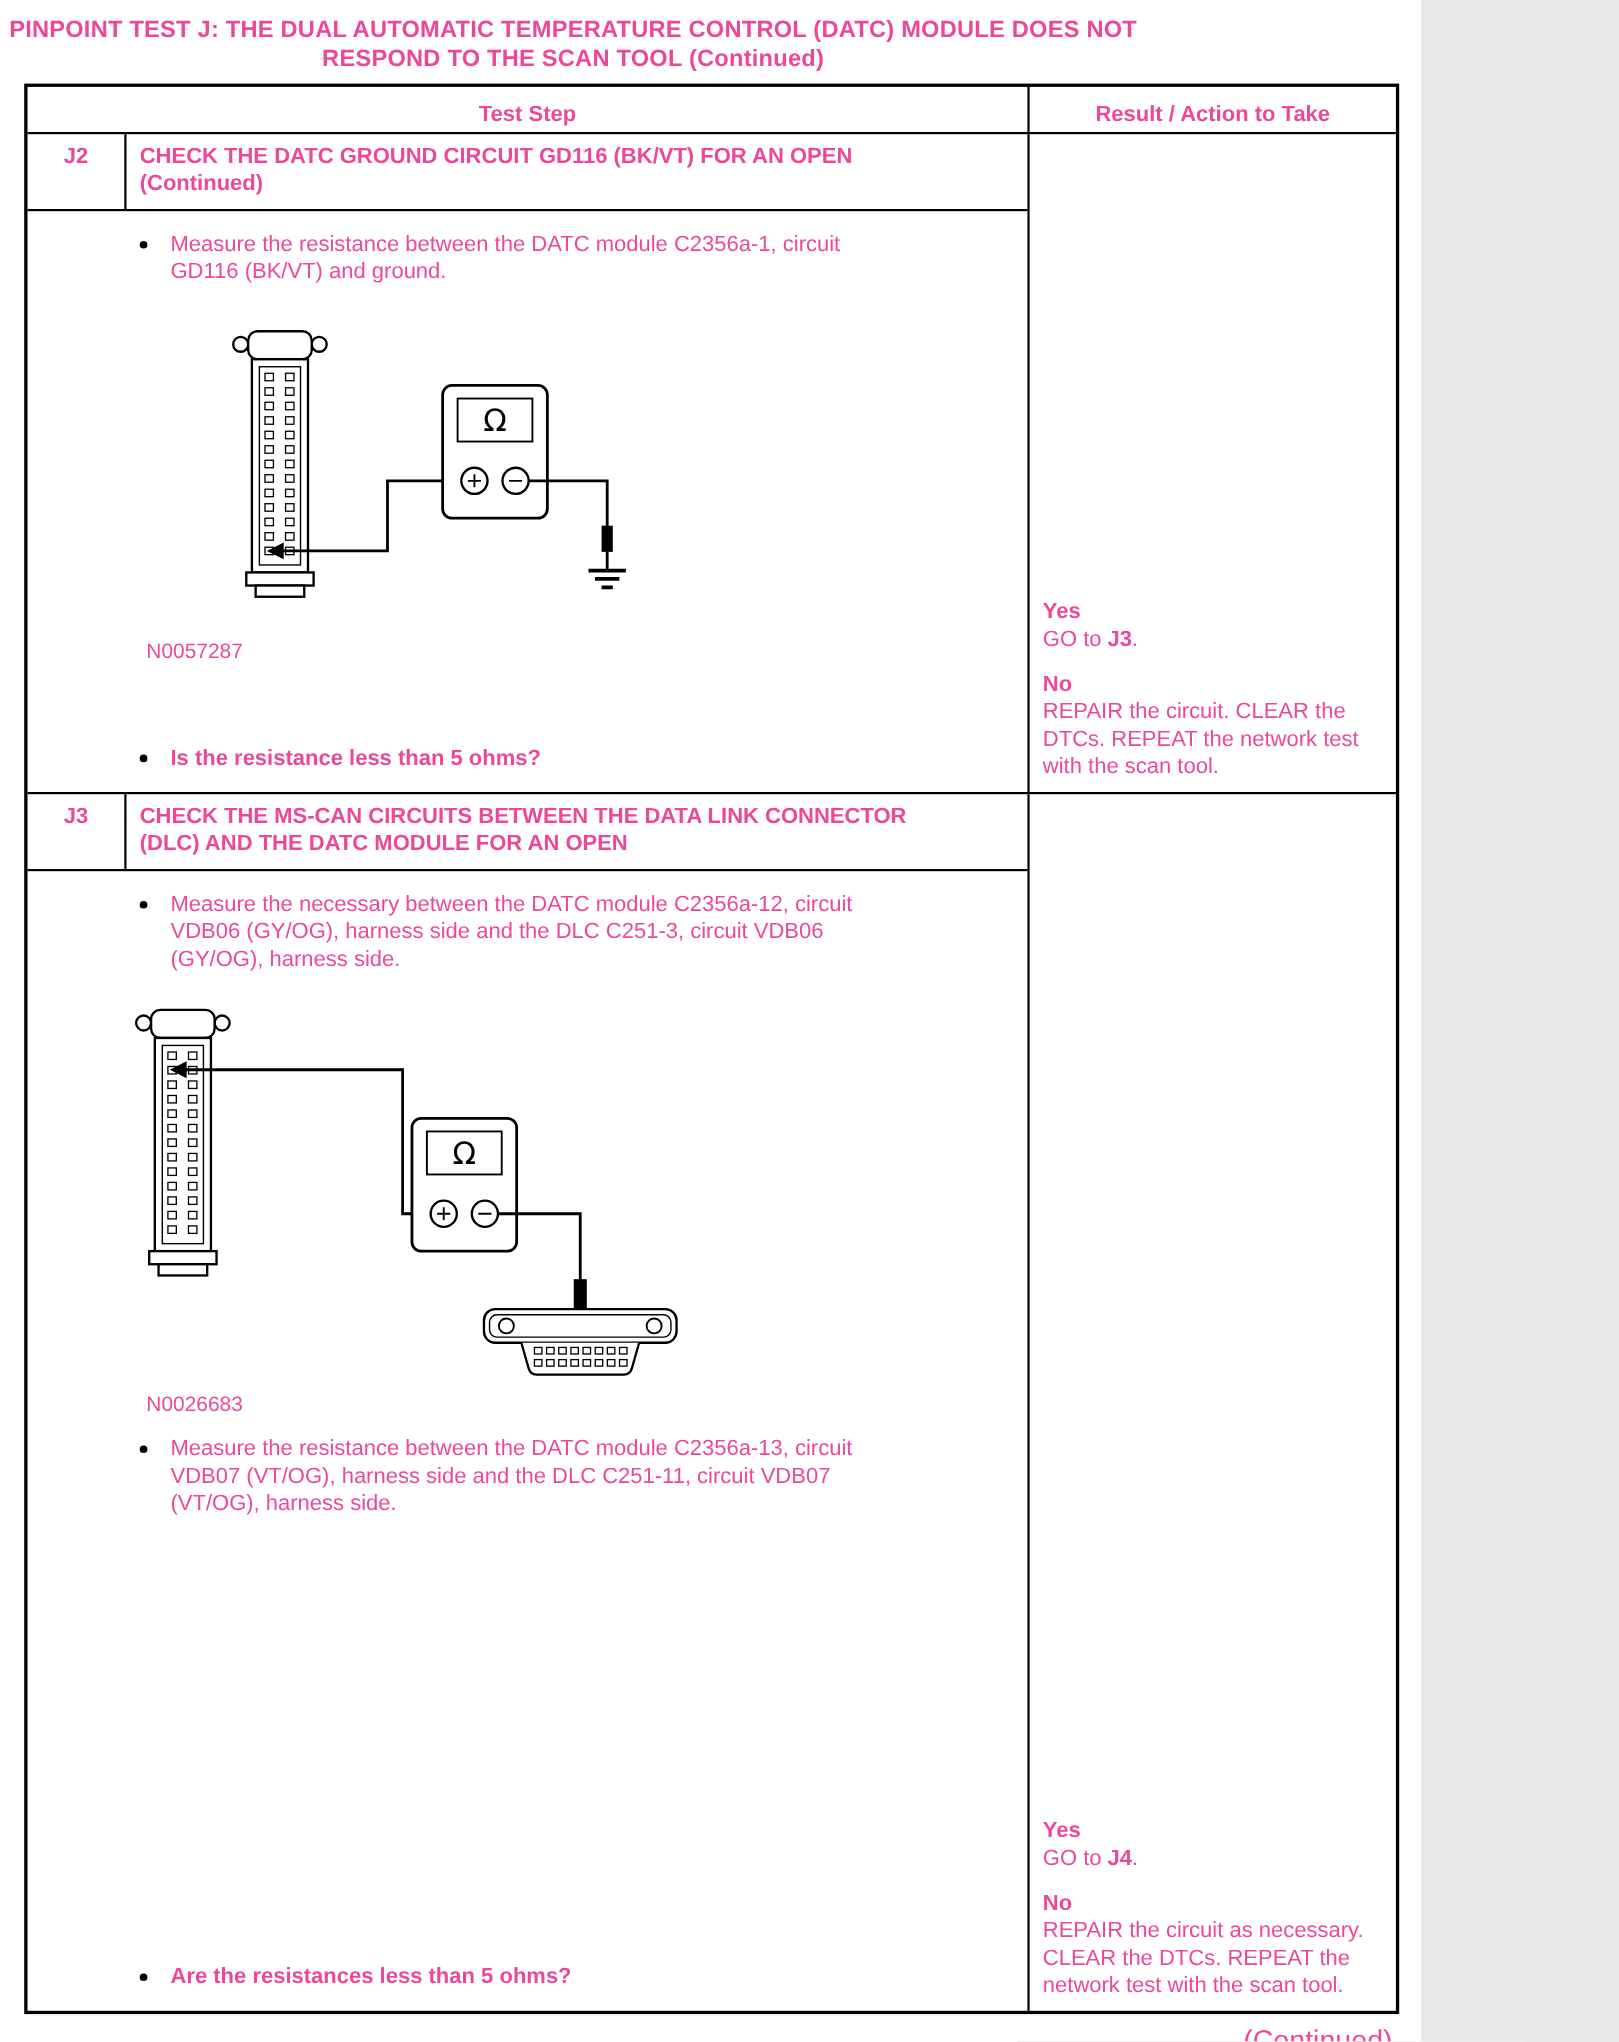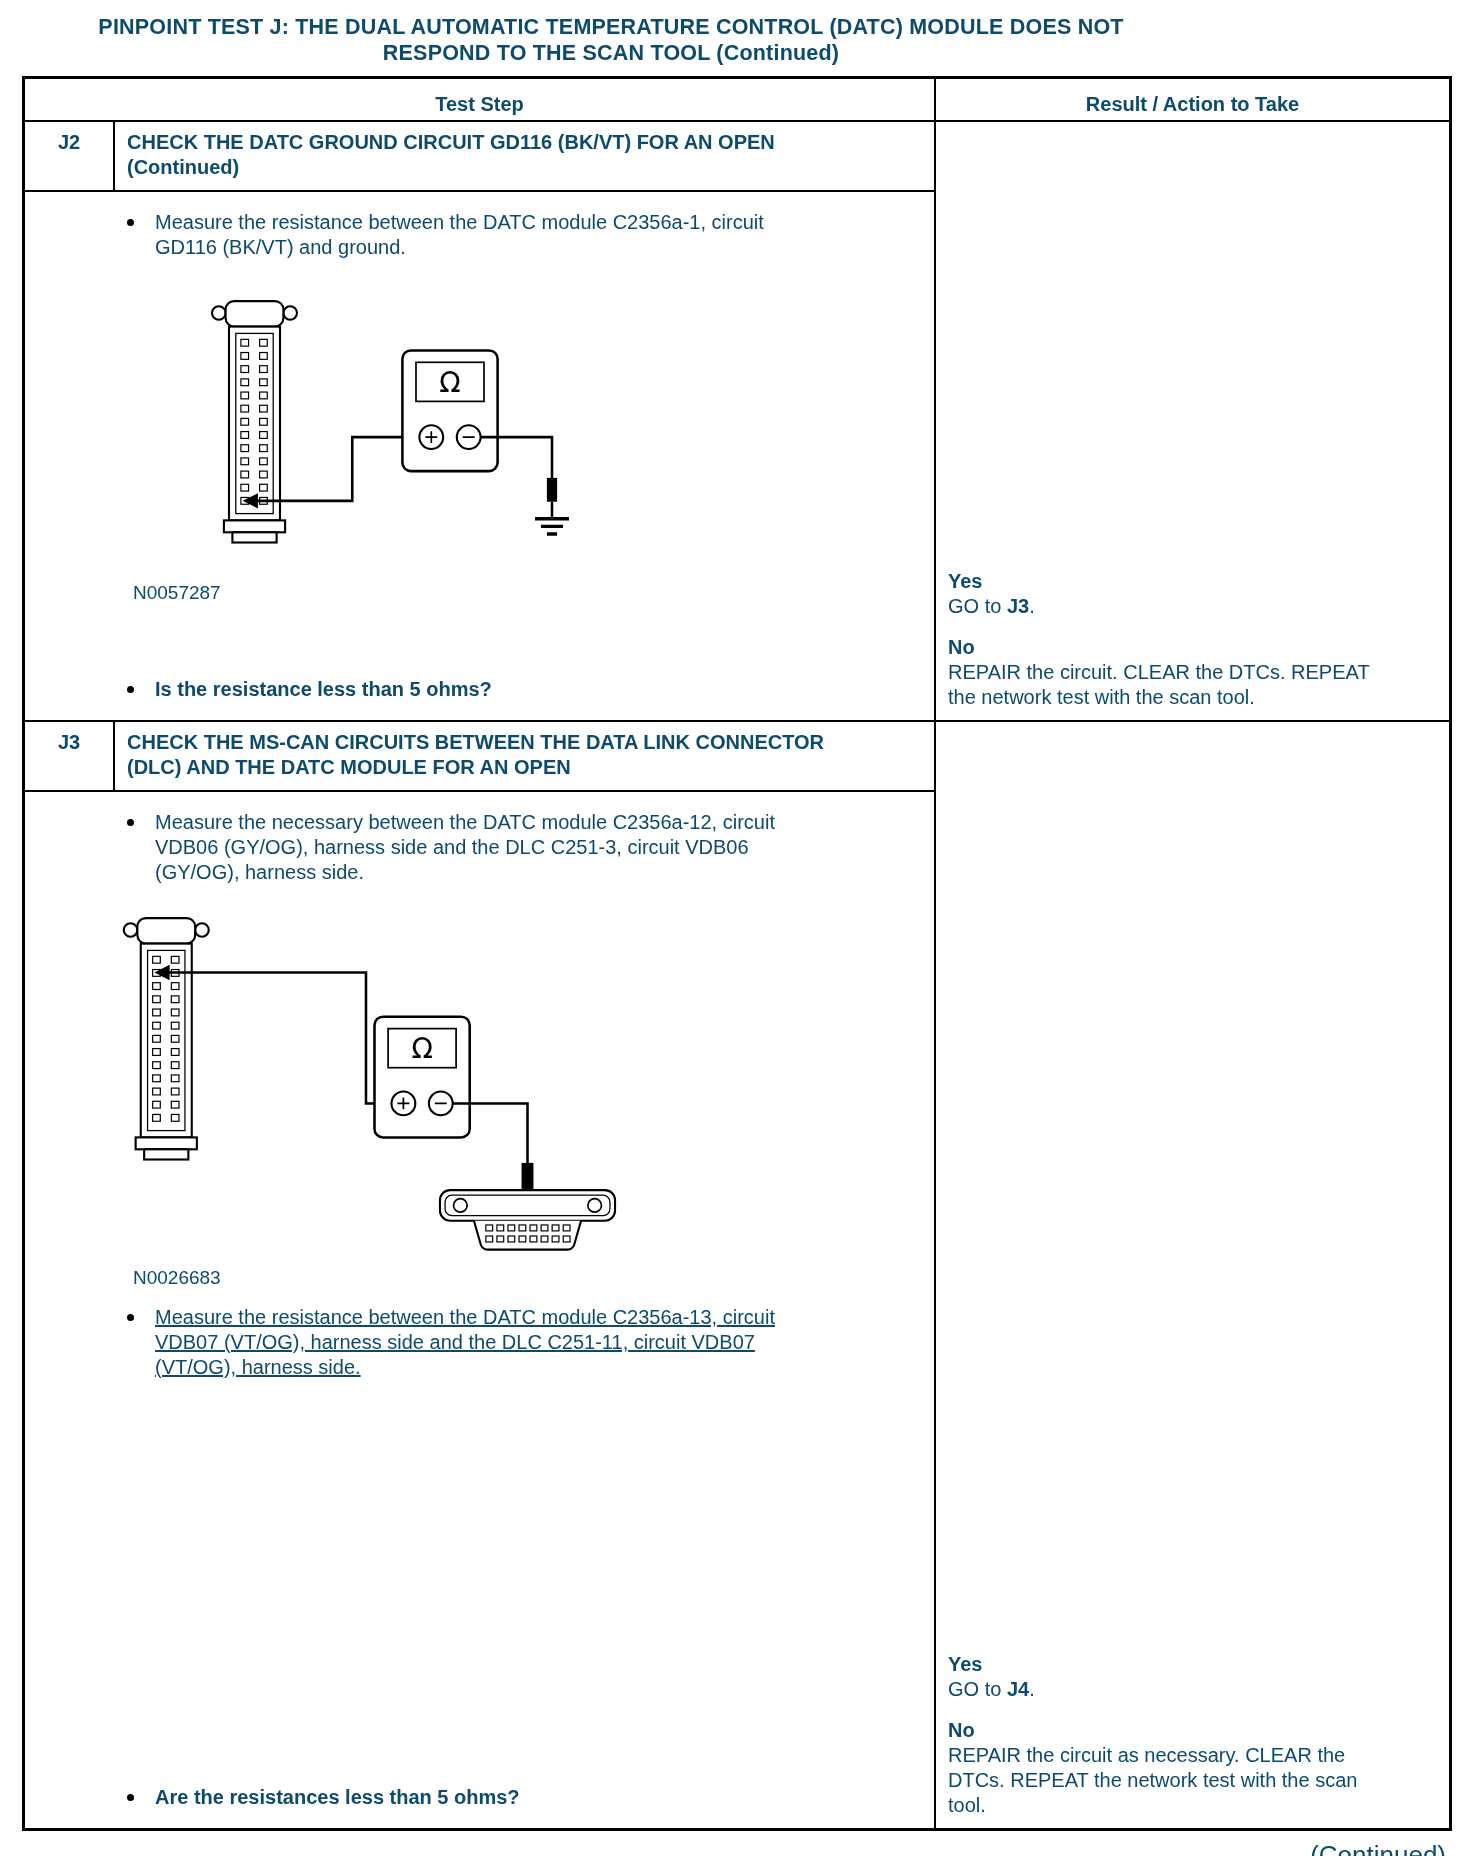--- a/index.html
+++ b/index.html
@@ -1,18 +1,18 @@
 <!DOCTYPE html>
 <html><head>
 <meta charset="utf-8">
 <style>
   * { box-sizing: border-box; }
   html, body { margin: 0; padding: 0; background: #e8e8e8; }
   .page {
-    width: 1472px; height: 1856px; background: #ffffff; color: #0c4a6e;
+    width: 1292px; height: 1856px; background: #ffffff; color: #ec4899;
     font-family: "Liberation Sans", sans-serif; position: relative;
     padding-top: 14px; overflow: hidden;
   }
   .doc-title {
     font-weight: 700; font-size: 21.5px; line-height: 26px;
     text-align: center; padding-right: 250px; letter-spacing: 0.2px;
   }
   .ptable { margin: 10px 20px 0 22px; border: 3px solid #000; }
   .thead-row { display: grid; grid-template-columns: 911px 1fr; border-bottom: 2.5px solid #000; }
   .th-test, .th-result { font-weight: 700; font-size: 20px; text-align: center; padding: 14px 0 4px 0; }
@@ -210,21 +210,21 @@
               <polygon points="51,70 69,61 69,79" fill="#000"></polygon>
               <path class="wire" d="M68 70 H300 V224 H330"></path>
               <use href="#sym-meter" x="306" y="118" width="120" height="150"></use>
               <path class="wire" d="M402 224 H490 V298"></path>
               <rect x="483" y="294" width="14" height="32" fill="#000"></rect>
               <use href="#sym-dlc" x="385" y="324" width="210" height="75"></use>
             </svg>
             <div class="fig-label">N0026683</div>
           </div>
 
-          <div class="bullet-line" style="margin-top:14px;text-decoration:underline;">
+          <div class="bullet-line" style="margin-top:14px;">
             <span class="bullet"></span>
             <span class="btext">Measure the resistance between the DATC module C2356a-13, circuit VDB07 (VT/OG), harness side and the DLC C251-11, circuit VDB07 (VT/OG), harness side.</span>
           </div>
 
 
           <div class="bullet-line question">
             <span class="bullet"></span>
             <span class="btext">Are the resistances less than 5 ohms?</span>
           </div>
         </div>

